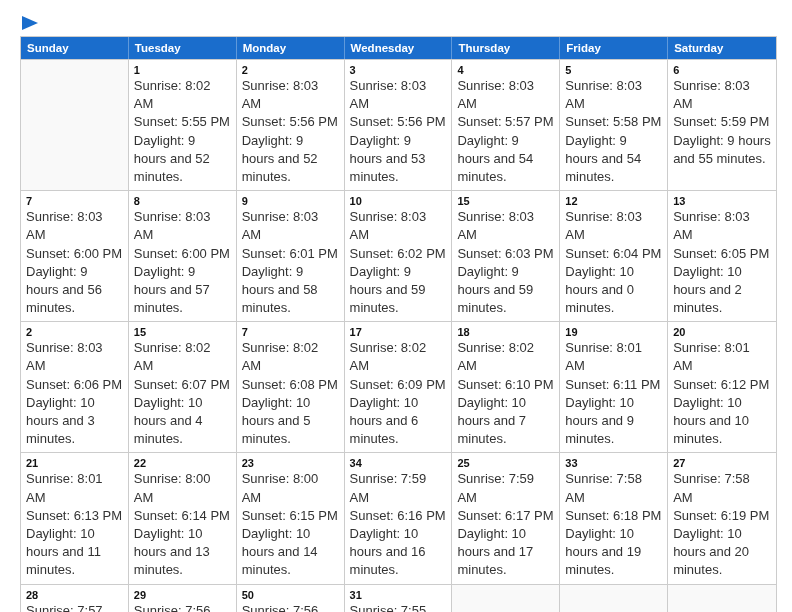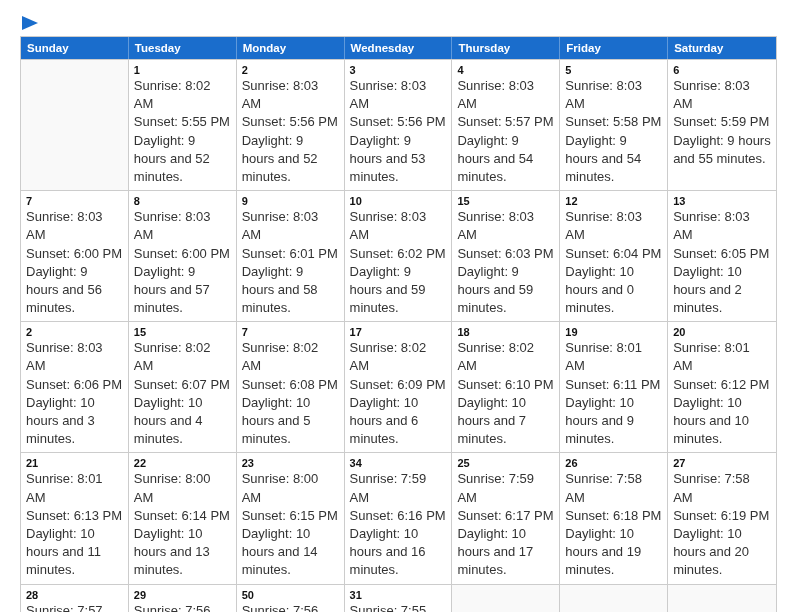--- a/index.html
+++ b/index.html
@@ -329,21 +329,21 @@
       </div>
           <div class="cal-cell">
         <span class="day-num">25</span>
         <div class="day-detail">
           Sunrise: 7:59 AM<br>
           Sunset: 6:17 PM<br>
           Daylight: 10 hours and 17 minutes.
         </div>
       </div>
           <div class="cal-cell">
-        <span class="day-num">26</span>
+        <span class="day-num">33</span>
         <div class="day-detail">
           Sunrise: 7:58 AM<br>
           Sunset: 6:18 PM<br>
           Daylight: 10 hours and 19 minutes.
         </div>
       </div>
           <div class="cal-cell">
         <span class="day-num">27</span>
         <div class="day-detail">
           Sunrise: 7:58 AM<br>

